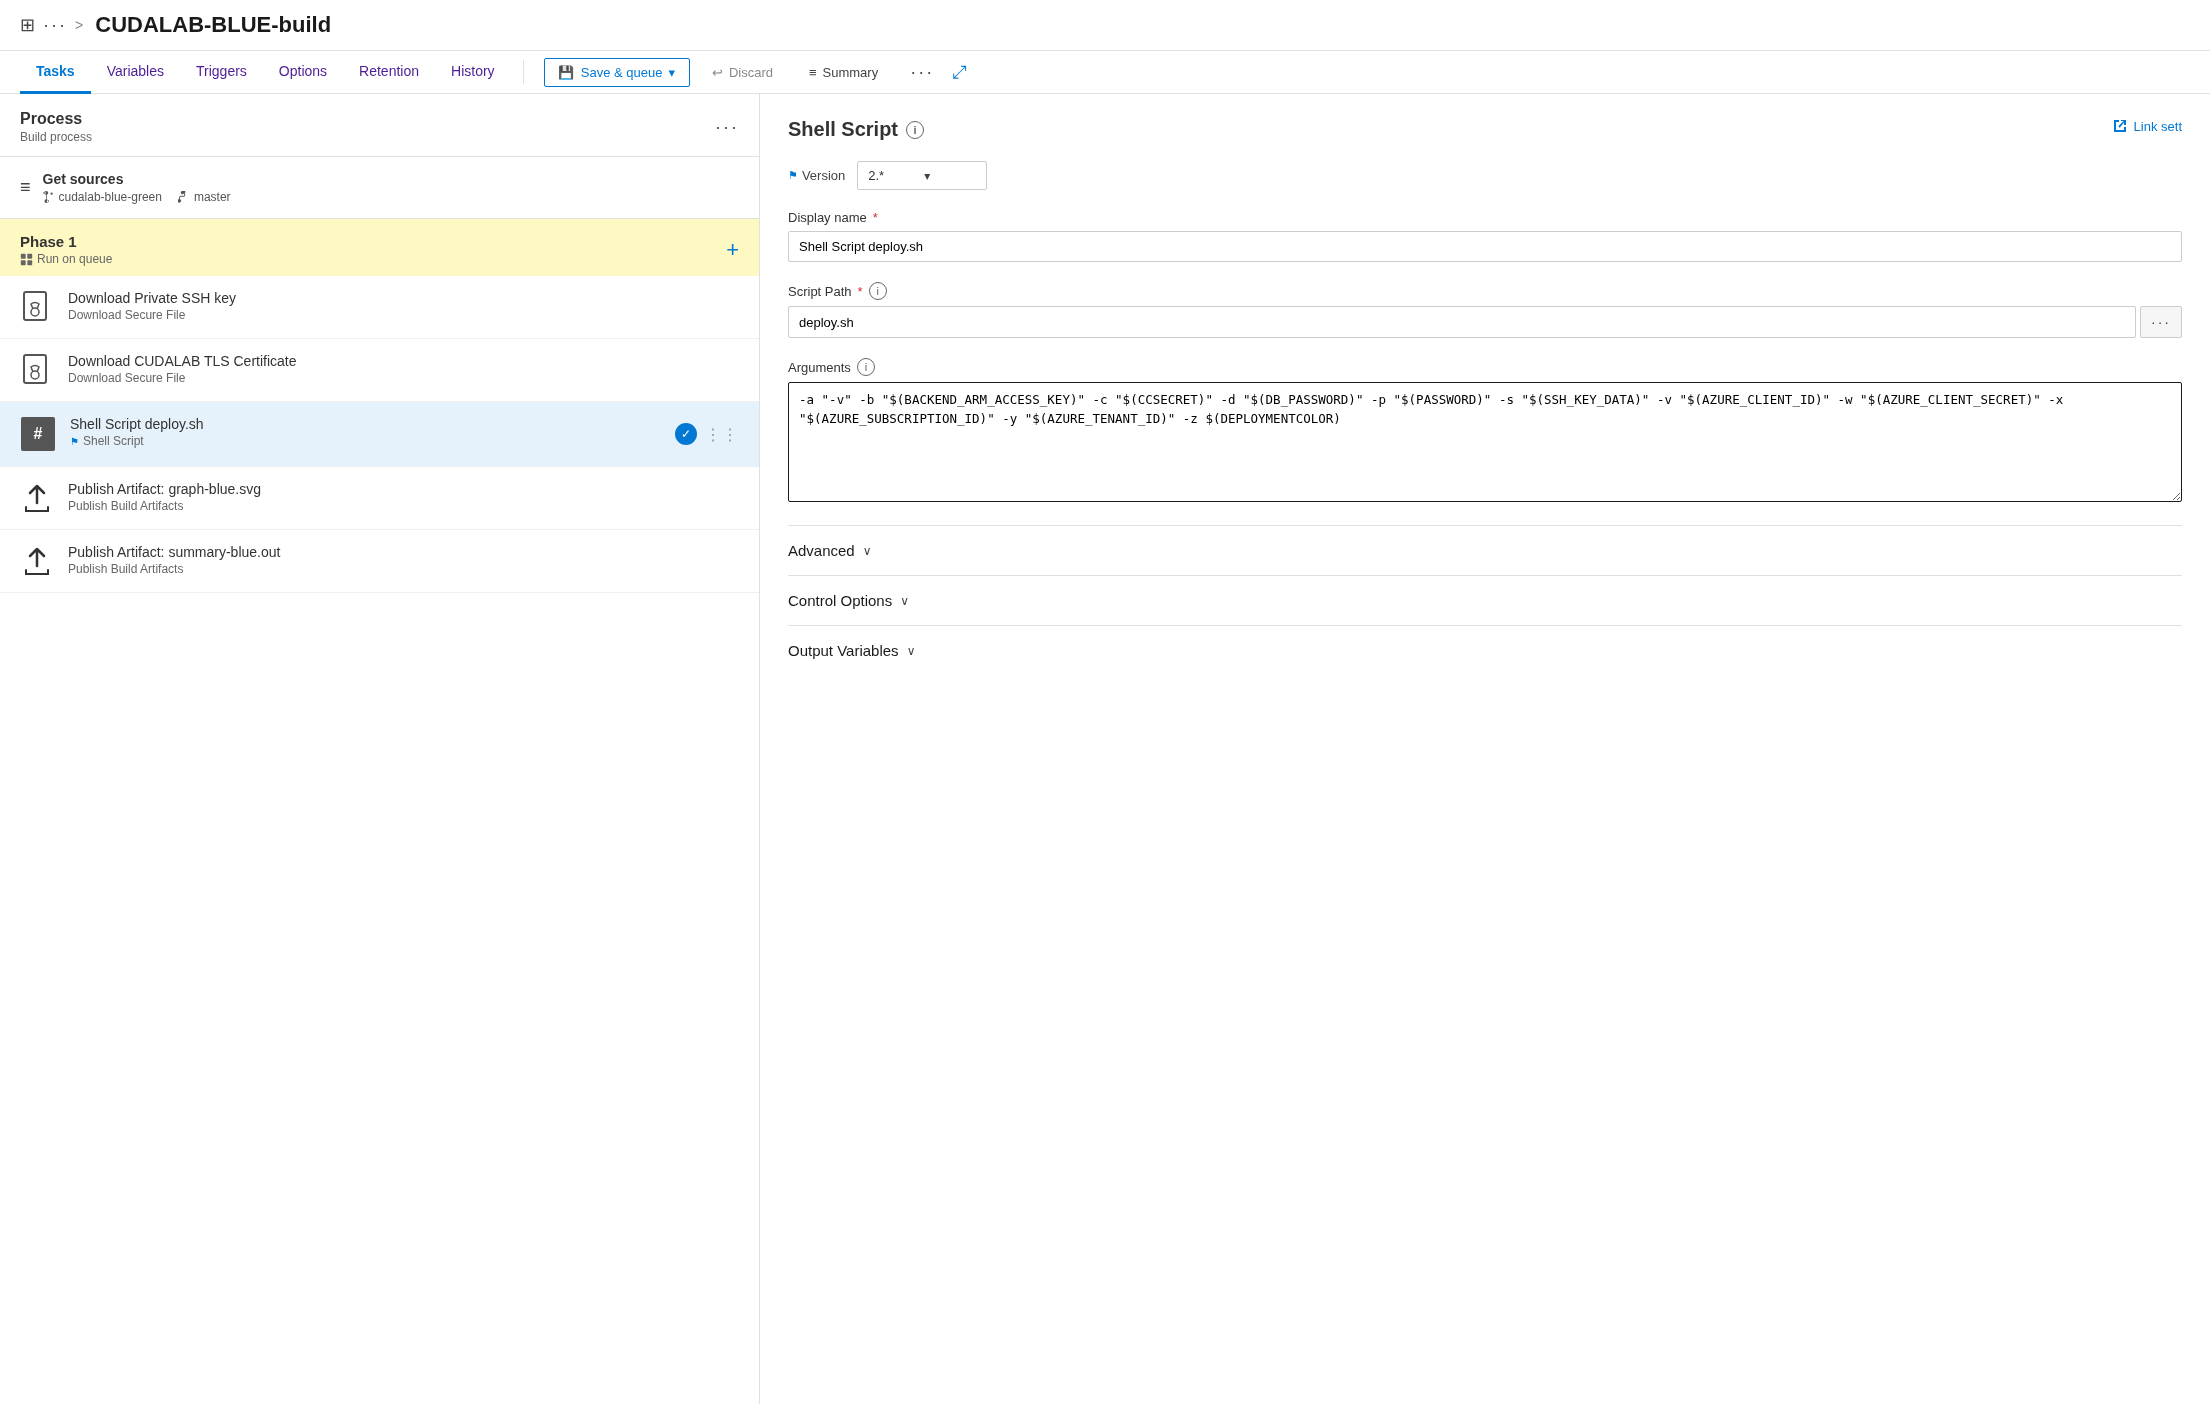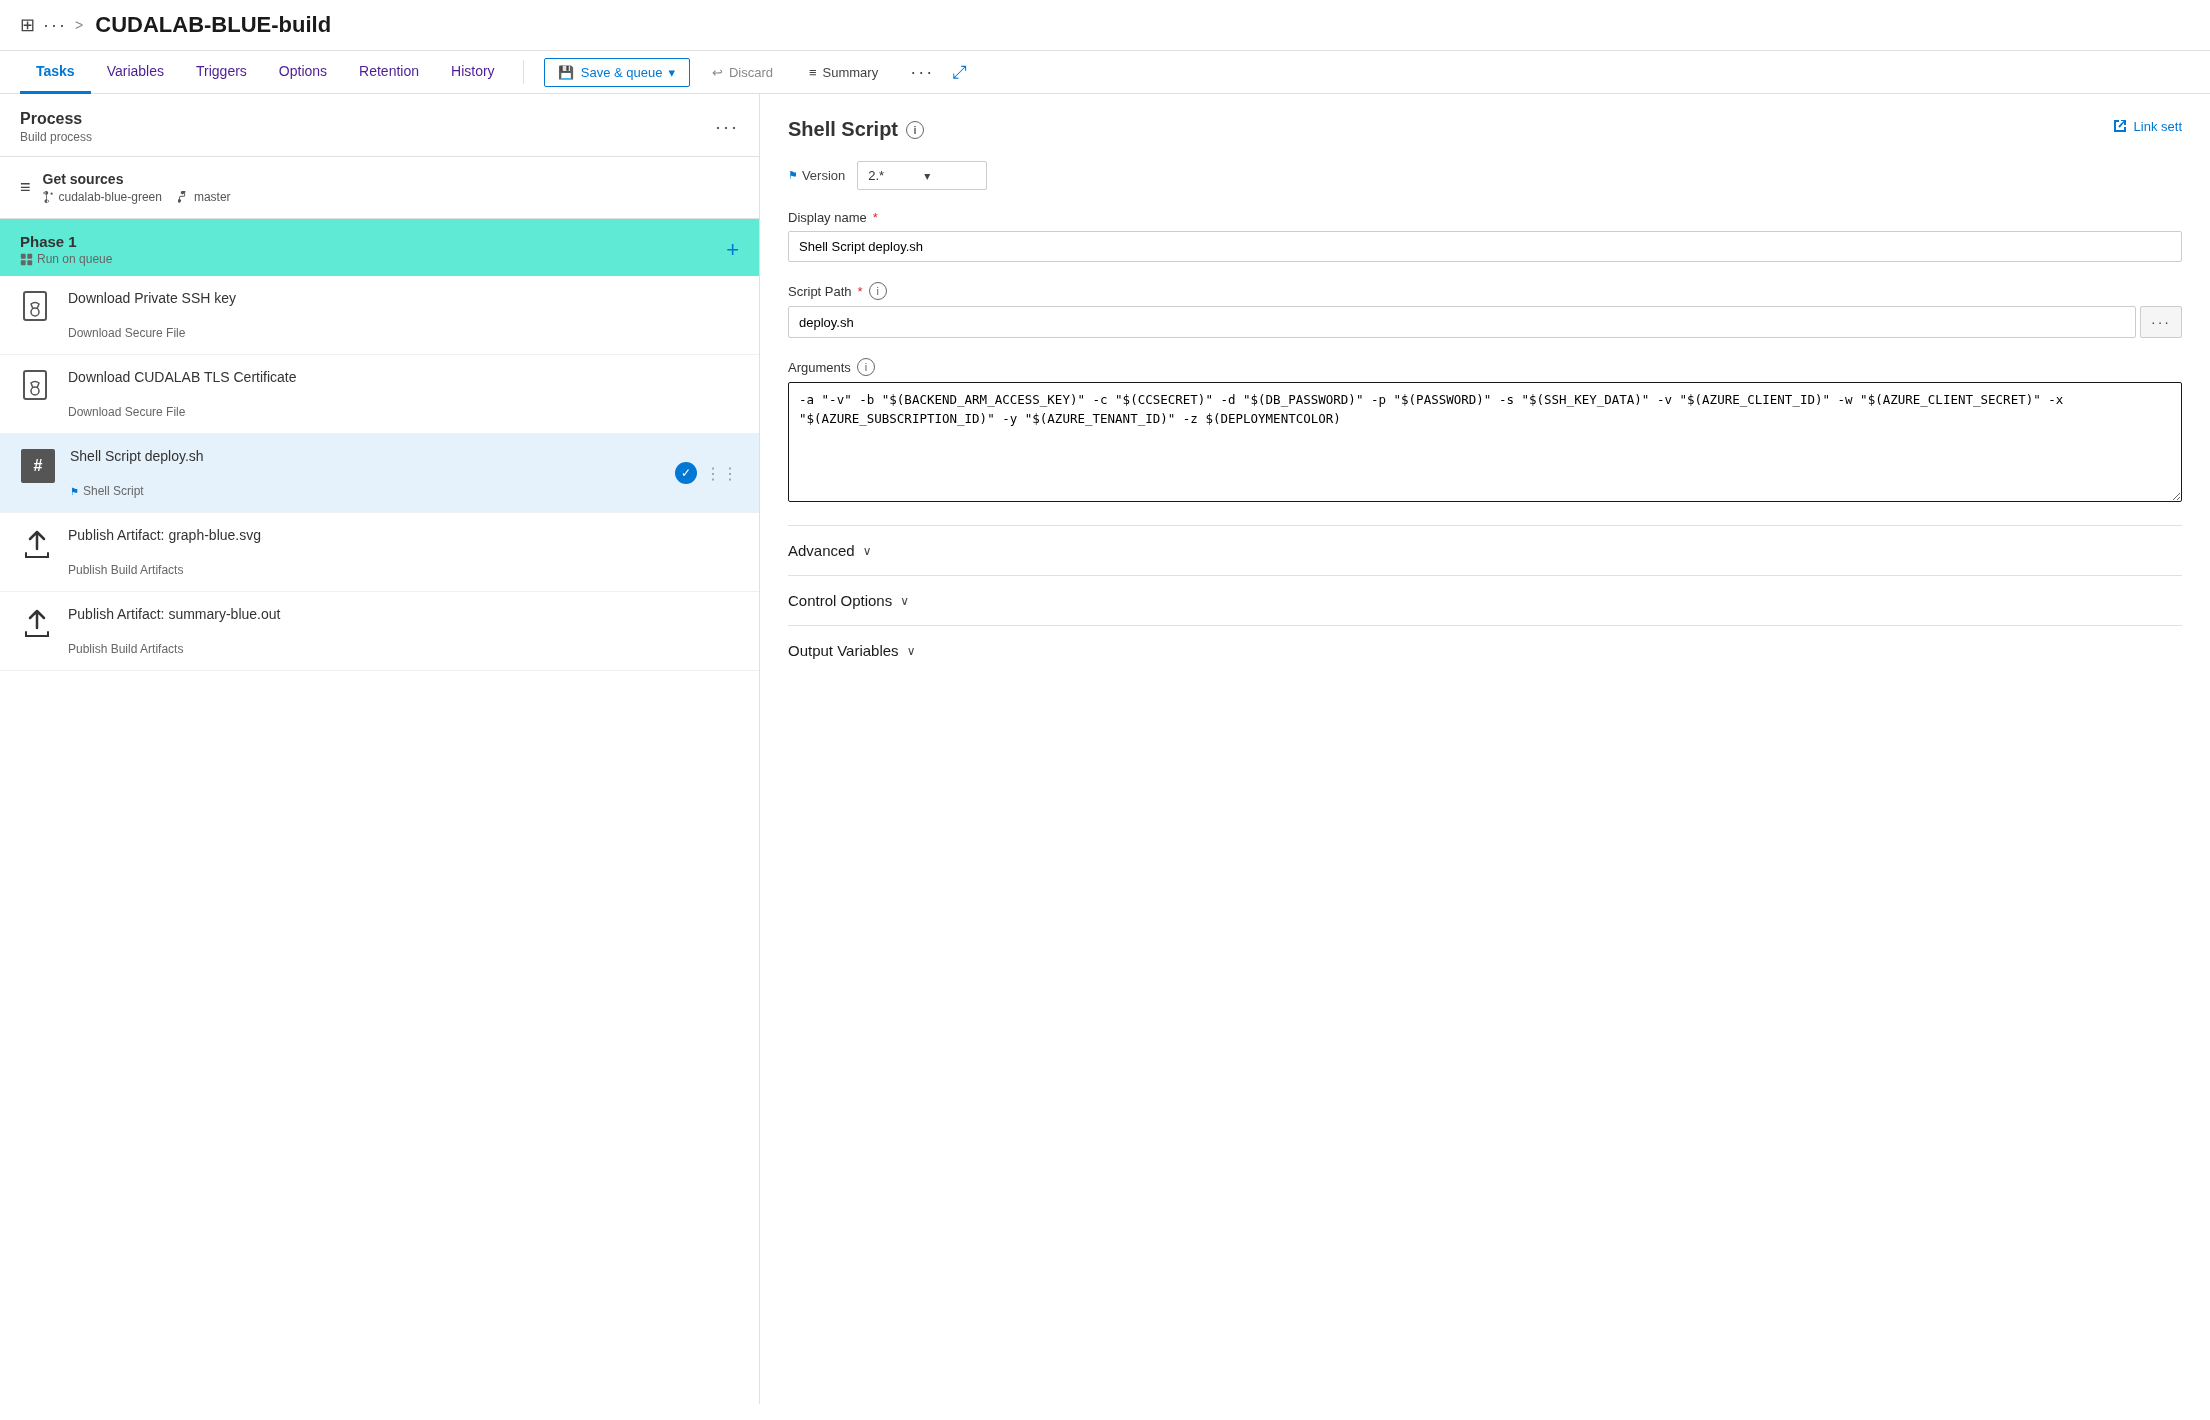--- a/index.html
+++ b/index.html
@@ -149,21 +149,21 @@
       color: #555;
     }
     .get-sources-meta span { display: flex; align-items: center; gap: 4px; }
 
     
     .phase-header {
       display: flex;
       align-items: center;
       justify-content: space-between;
       padding: 14px 20px 10px;
-      background: #5eead4;
+      background: #fef9c3;
     }
     .phase-info {}
     .phase-title { font-size: 15px; font-weight: 600; }
     .phase-subtitle { font-size: 12px; color: #666; margin-top: 2px; display: flex; align-items: center; gap: 4px; }
     .phase-add { background: none; border: none; color: #0078d4; font-size: 22px; cursor: pointer; }
 
     
     .task-item {
       display: flex;
       padding: 14px 20px;
@@ -177,21 +177,21 @@
       height: 36px;
       display: flex;
       align-items: center;
       justify-content: center;
       font-size: 20px;
       color: #444;
       flex-shrink: 0;
     }
     .task-content { flex: 1; }
     .task-title { font-size: 14px; font-weight: 500; }
-    .task-subtitle { font-size: 12px; color: #666; margin-top: 20px; }
+    .task-subtitle { font-size: 12px; color: #666; margin-top: 2px; }
     .task-subtitle-with-icon { display: flex; align-items: center; gap: 4px; }
     .task-actions {
       display: flex;
       align-items: center;
       gap: 8px;
       flex-shrink: 0;
     }
     .task-check {
       width: 22px;
       height: 22px;

